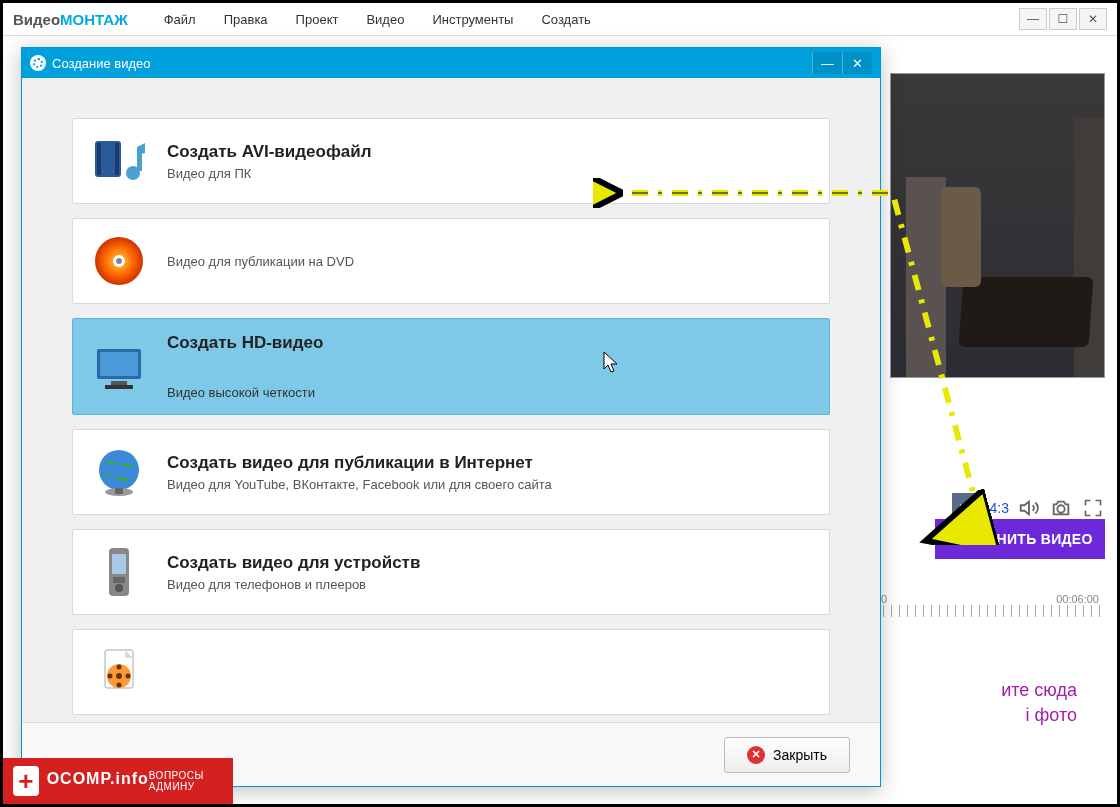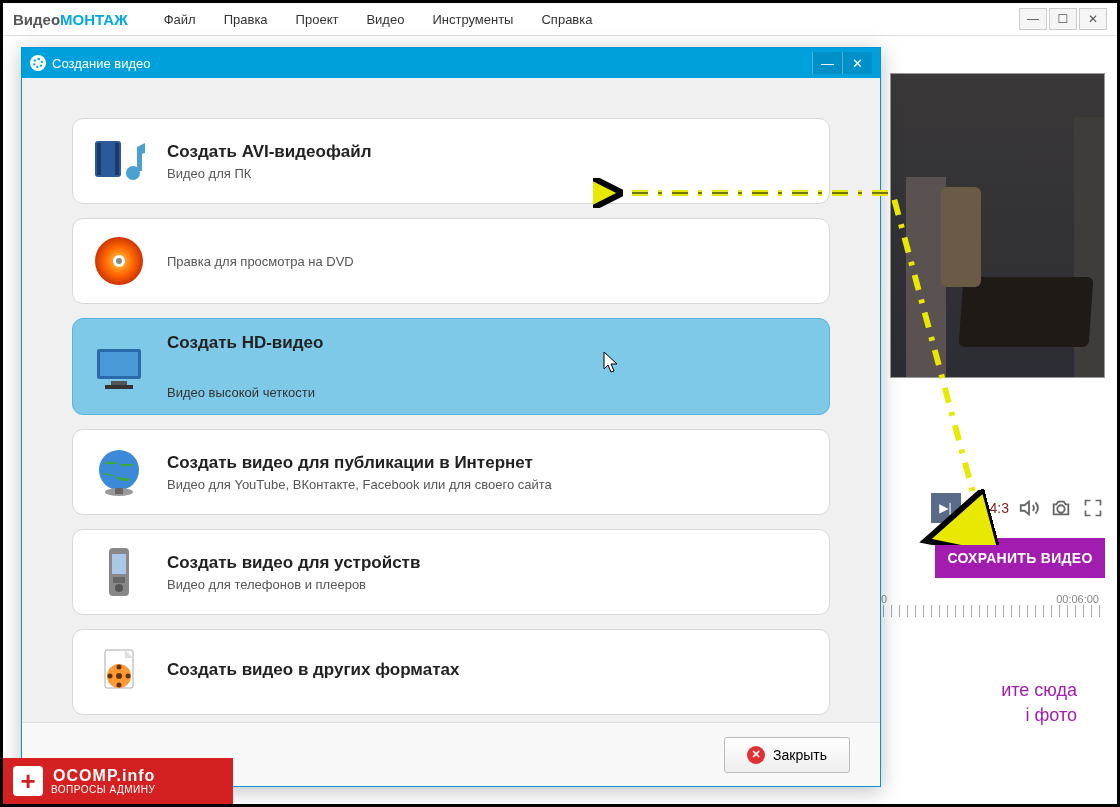--- a/index.html
+++ b/index.html
@@ -19,43 +19,43 @@
 .preview-area { position: absolute; right: 12px; top: 70px; width: 215px; height: 305px; background: #2a2a30; border: 1px solid #999; overflow: hidden; }
 .preview-area .scene { position:absolute; inset:0; background: linear-gradient(180deg,#3a3838 0%,#2c2c34 100%); }
 .preview-area .pillar { position:absolute; bottom:0; background:#5a5250; }
 .preview-area .p1{ left:15px; width:40px; height:200px;}
 .preview-area .p2{ right:0; width:30px; height:260px; background:#403c3a;}
 .preview-area .obj{ position:absolute; bottom:30px; left:70px; width:130px; height:70px; background:#201a16; border-radius:6px; transform:skewX(-4deg);}
 .preview-area .figure{ position:absolute; bottom:90px; left:50px; width:40px; height:100px; background:#6b5a45; border-radius:6px;}
 
 .player-controls { position: absolute; right: 12px; top: 490px; display: flex; align-items: center; gap: 8px; }
 .pc-btn { width: 30px; height: 30px; background: #5a6b8a; color: #fff; display: flex; align-items: center; justify-content: center; font-size: 12px; cursor: pointer; }
-.pc-text { color: #7f1d1d; font-size: 14px; margin-left: 21px; }
+.pc-text { color: #1d4ed8; font-size: 14px; }
 .pc-icon { width: 24px; height: 24px; display:flex; align-items:center; justify-content:center; color:#666; }
 
-.save-btn { position: absolute; right: 12px; top: 535px; width: 170px; height: 40px; background: #a21caf; color: #fff; font-weight: bold; font-size: 14px; display:flex; align-items:center; justify-content:center; cursor:pointer; letter-spacing: 0.3px;}
+.save-btn { position: absolute; right: 12px; top: 516px; width: 170px; height: 40px; background: #6d28d9; color: #fff; font-weight: bold; font-size: 14px; display:flex; align-items:center; justify-content:center; cursor:pointer; letter-spacing: 0.3px;}
 
 .timeline-area { position:absolute; right:12px; top:590px; width: 230px; }
 .time-marks { display:flex; justify-content: space-between; font-size:11px; color:#888; padding: 0 6px;}
 .ruler { height:12px; background: repeating-linear-gradient(90deg,#aaa 0,#aaa 1px,transparent 1px,transparent 8px);}
 .drop-hint { position:absolute; right:40px; top:675px; color:#a21caf; font-size:18px; text-align:right; line-height:1.4;}
 
 
 .dialog { position: absolute; left: 18px; top: 44px; width: 860px; height: 740px; background: #0f766e; border: 1px solid #0096d6; box-shadow: 0 4px 20px rgba(0,0,0,.25); display:flex; flex-direction:column; z-index: 50;}
 .dialog-title { height: 30px; background: #00a0dc; color: #fff; display:flex; align-items:center; padding: 0 8px; font-size: 13px;}
 .dialog-title .ticon { width:16px; height:16px; margin-right:6px; background:#fff; border-radius:50%; position:relative;}
 .dialog-title .ticon::after{content:"";position:absolute;inset:3px;border:2px dotted #00a0dc;border-radius:50%;}
 .dialog-title-ctrls { margin-left:auto; display:flex; gap:0;}
 .dlg-btn { width:30px; height:22px; display:flex; align-items:center; justify-content:center; color:#fff; cursor:pointer; border-left:1px solid rgba(255,255,255,.3);}
 .dlg-btn.min{background:#0090c8;}
 .dlg-btn.cls{background:#0090c8;}
 
 .dialog-body { flex:1; background:#f0f0f0; padding: 40px 50px 20px; overflow:auto;}
 .option-list { display:flex; flex-direction:column; gap:14px; }
-.option-item { background:#fff; border:1px solid #d8d8d8; border-radius:11px; padding: 14px 18px; display:flex; align-items:center; gap:20px; cursor:pointer; }
+.option-item { background:#fff; border:1px solid #d8d8d8; border-radius:2px; padding: 14px 18px; display:flex; align-items:center; gap:20px; cursor:pointer; }
 .option-item.selected { background:#7ec8e8; border-color:#5ab4dc; }
 .option-icon { width:56px; height:56px; flex-shrink:0; display:flex; align-items:center; justify-content:center; }
 .option-text .title { font-weight:bold; font-size:17px; color:#222; margin-bottom:4px;}
 .option-text .sub { font-size:13px; color:#555;}
 .option-item.selected .sub{color:#333;margin-top:32px;}
 
 .dialog-footer { height:64px; background:#f8f8f8; border-top:1px solid #ddd; display:flex; align-items:center; justify-content:flex-end; padding:0 30px;}
 .close-btn { padding: 8px 22px; border:1px solid #bbb; background:linear-gradient(#fff,#eee); border-radius:3px; display:flex; align-items:center; gap:8px; cursor:pointer; font-size:14px;}
 .close-btn .xicon{ width:18px; height:18px; background:#e03030; border-radius:50%; color:#fff; display:flex; align-items:center; justify-content:center; font-size:11px; font-weight:bold;}
 
@@ -65,38 +65,38 @@
 
 .arrow-h { position:absolute; left:590px; top:175px; width:300px; height:30px; z-index:60; pointer-events:none;}
 .arrow-diag { position:absolute; left:880px; top:192px; width:120px; height:350px; z-index:60; pointer-events:none;}
 
 
 .cursor { position:absolute; left:600px; top:348px; z-index:70; pointer-events:none;}
 
 
 .watermark { position:absolute; left:0; bottom:0; width:230px; height:46px; background:#d42020; color:#fff; display:flex; align-items:center; padding:0 10px; z-index:80; gap:8px;}
 .watermark .plus{ width:30px; height:30px; background:#fff; color:#d42020; font-weight:bold; font-size:26px; display:flex; align-items:center; justify-content:center; border-radius:4px;}
-.watermark .wt{ display:flex; flex-direction:column; line-height:1.1;align-items:flex-end;}
+.watermark .wt{ display:flex; flex-direction:row; line-height:1.1;}
 .watermark .wt .l1{ font-size:16px; font-weight:bold; letter-spacing:1px;}
 .watermark .wt .l2{ font-size:10px; letter-spacing:0.5px;}
 </style>
 </head>
 <body>
 
 <div class="main-window">
   <div class="menu-bar">
     <div class="brand">
       <span class="b1">Видео</span><span class="b2">МОНТАЖ</span>
     </div>
     <div class="menu-item">Файл</div>
     <div class="menu-item">Правка</div>
     <div class="menu-item">Проект</div>
     <div class="menu-item">Видео</div>
     <div class="menu-item">Инструменты</div>
-    <div class="menu-item">Справка</div>
+    <div class="menu-item">Создать</div>
     <div class="win-controls">
       <div class="win-btn">—</div>
       <div class="win-btn">☐</div>
       <div class="win-btn close">✕</div>
     </div>
   </div>
 
   <div class="preview-area">
     <div class="scene"></div>
     <div class="pillar p1"></div>
@@ -177,21 +177,21 @@
                   <stop offset="0" stop-color="#ffcc44"></stop>
                   <stop offset=".6" stop-color="#ff6600"></stop>
                   <stop offset="1" stop-color="#cc3300"></stop>
                 </radialGradient>
               </defs>
               <circle cx="28" cy="28" r="6" fill="#fff"></circle>
               <circle cx="28" cy="28" r="3" fill="#888"></circle>
             </svg>
           </div>
           <div class="option-text">
-            <div class="sub">Правка для просмотра на DVD</div>
+            <div class="sub">Видео для публикации на DVD</div>
           </div>
         </div>
         <div class="option-item selected">
           <div class="option-icon">
             <svg width="56" height="56" viewBox="0 0 56 56">
               <rect x="6" y="10" width="44" height="30" rx="2" fill="#2a6aaa"></rect>
               <rect x="9" y="13" width="38" height="24" fill="#4a9ad8"></rect>
               <rect x="20" y="42" width="16" height="4" fill="#555"></rect>
               <rect x="14" y="46" width="28" height="4" fill="#333"></rect>
             </svg>
@@ -237,21 +237,20 @@
               <path d="M34 6 L42 14 L34 14 Z" fill="#ddd"></path>
               <circle cx="28" cy="32" r="12" fill="#ff9933"></circle>
               <circle cx="28" cy="32" r="3" fill="#663300"></circle>
               <circle cx="28" cy="23" r="2.5" fill="#663300"></circle>
               <circle cx="28" cy="41" r="2.5" fill="#663300"></circle>
               <circle cx="19" cy="32" r="2.5" fill="#663300"></circle>
               <circle cx="37" cy="32" r="2.5" fill="#663300"></circle>
             </svg>
           </div>
           <div class="option-text">
-            <div class="title">Создать видео в других форматах</div>
           </div>
         </div>
       </div>
   </div>
   <div class="dialog-footer">
     <div class="close-btn">
       <span class="xicon">✕</span>
       <span>Закрыть</span>
     </div>
   </div>

